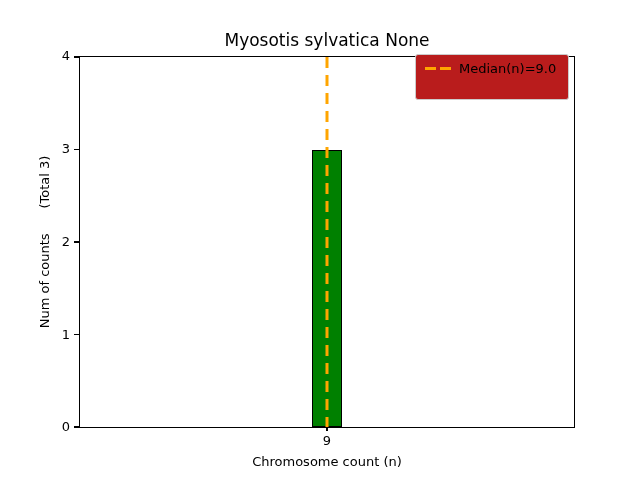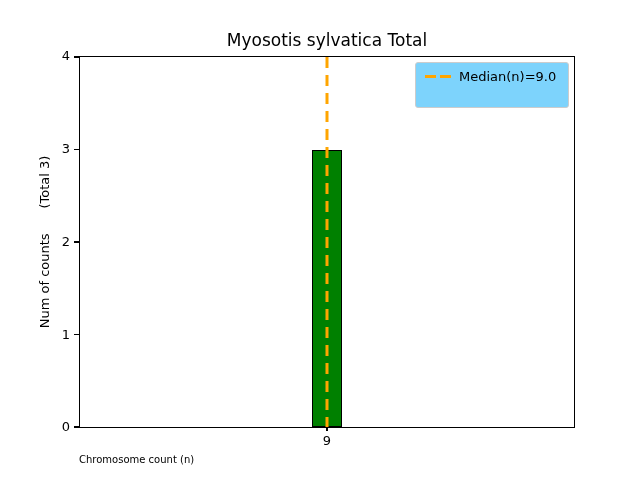--- a/index.html
+++ b/index.html
@@ -64,35 +64,36 @@
   }
   .xtick-label {
     position: absolute;
     left: 79px; top: 433px; width: 496px;
     text-align: center;
     font-size: 13px;
   }
   .x-axis-label {
     position: absolute;
     left: 79px; top: 454px; width: 496px;
-    font-size: 10px;
+    text-align: center;
+    font-size: 13px;
   }
   .y-axis-label {
     position: absolute;
     left: 44px; top: 242px;
     transform: translate(-50%, -50%) rotate(-90deg);
     font-size: 13px;
     white-space: pre;
   }
   .legend {
     position: absolute;
-    left: 415px; top: 62px;
+    left: 415px; top: 54px;
     width: 154px; height: 46px;
     box-sizing: border-box;
-    background: #7dd3fc;
+    background: #b91c1c;
     border: 1px solid #ccc;
     border-radius: 3px;
     padding: 4px 6px 4px 9px;
     display: flex;
     flex-direction: column;
     justify-content: space-around;
     z-index: 4;
   }
   .legend-row {
     display: flex;
@@ -107,21 +108,21 @@
   .legend-label {
     font-size: 13px;
     white-space: nowrap;
   }
 </style>
 </head>
 <body>
 
 <div class="figure">
 
-  <div class="chart-title">Myosotis sylvatica Total</div>
+  <div class="chart-title">Myosotis sylvatica None</div>
 
   <div class="y-axis-label">Num of counts      (Total 3)</div>
 
   <div class="ytick-label" style="top:48px">4</div>
   <div class="ytick-label" style="top:141px">3</div>
   <div class="ytick-label" style="top:234px">2</div>
   <div class="ytick-label" style="top:327px">1</div>
   <div class="ytick-label" style="top:419px">0</div>
 
   <div class="plot-area">

